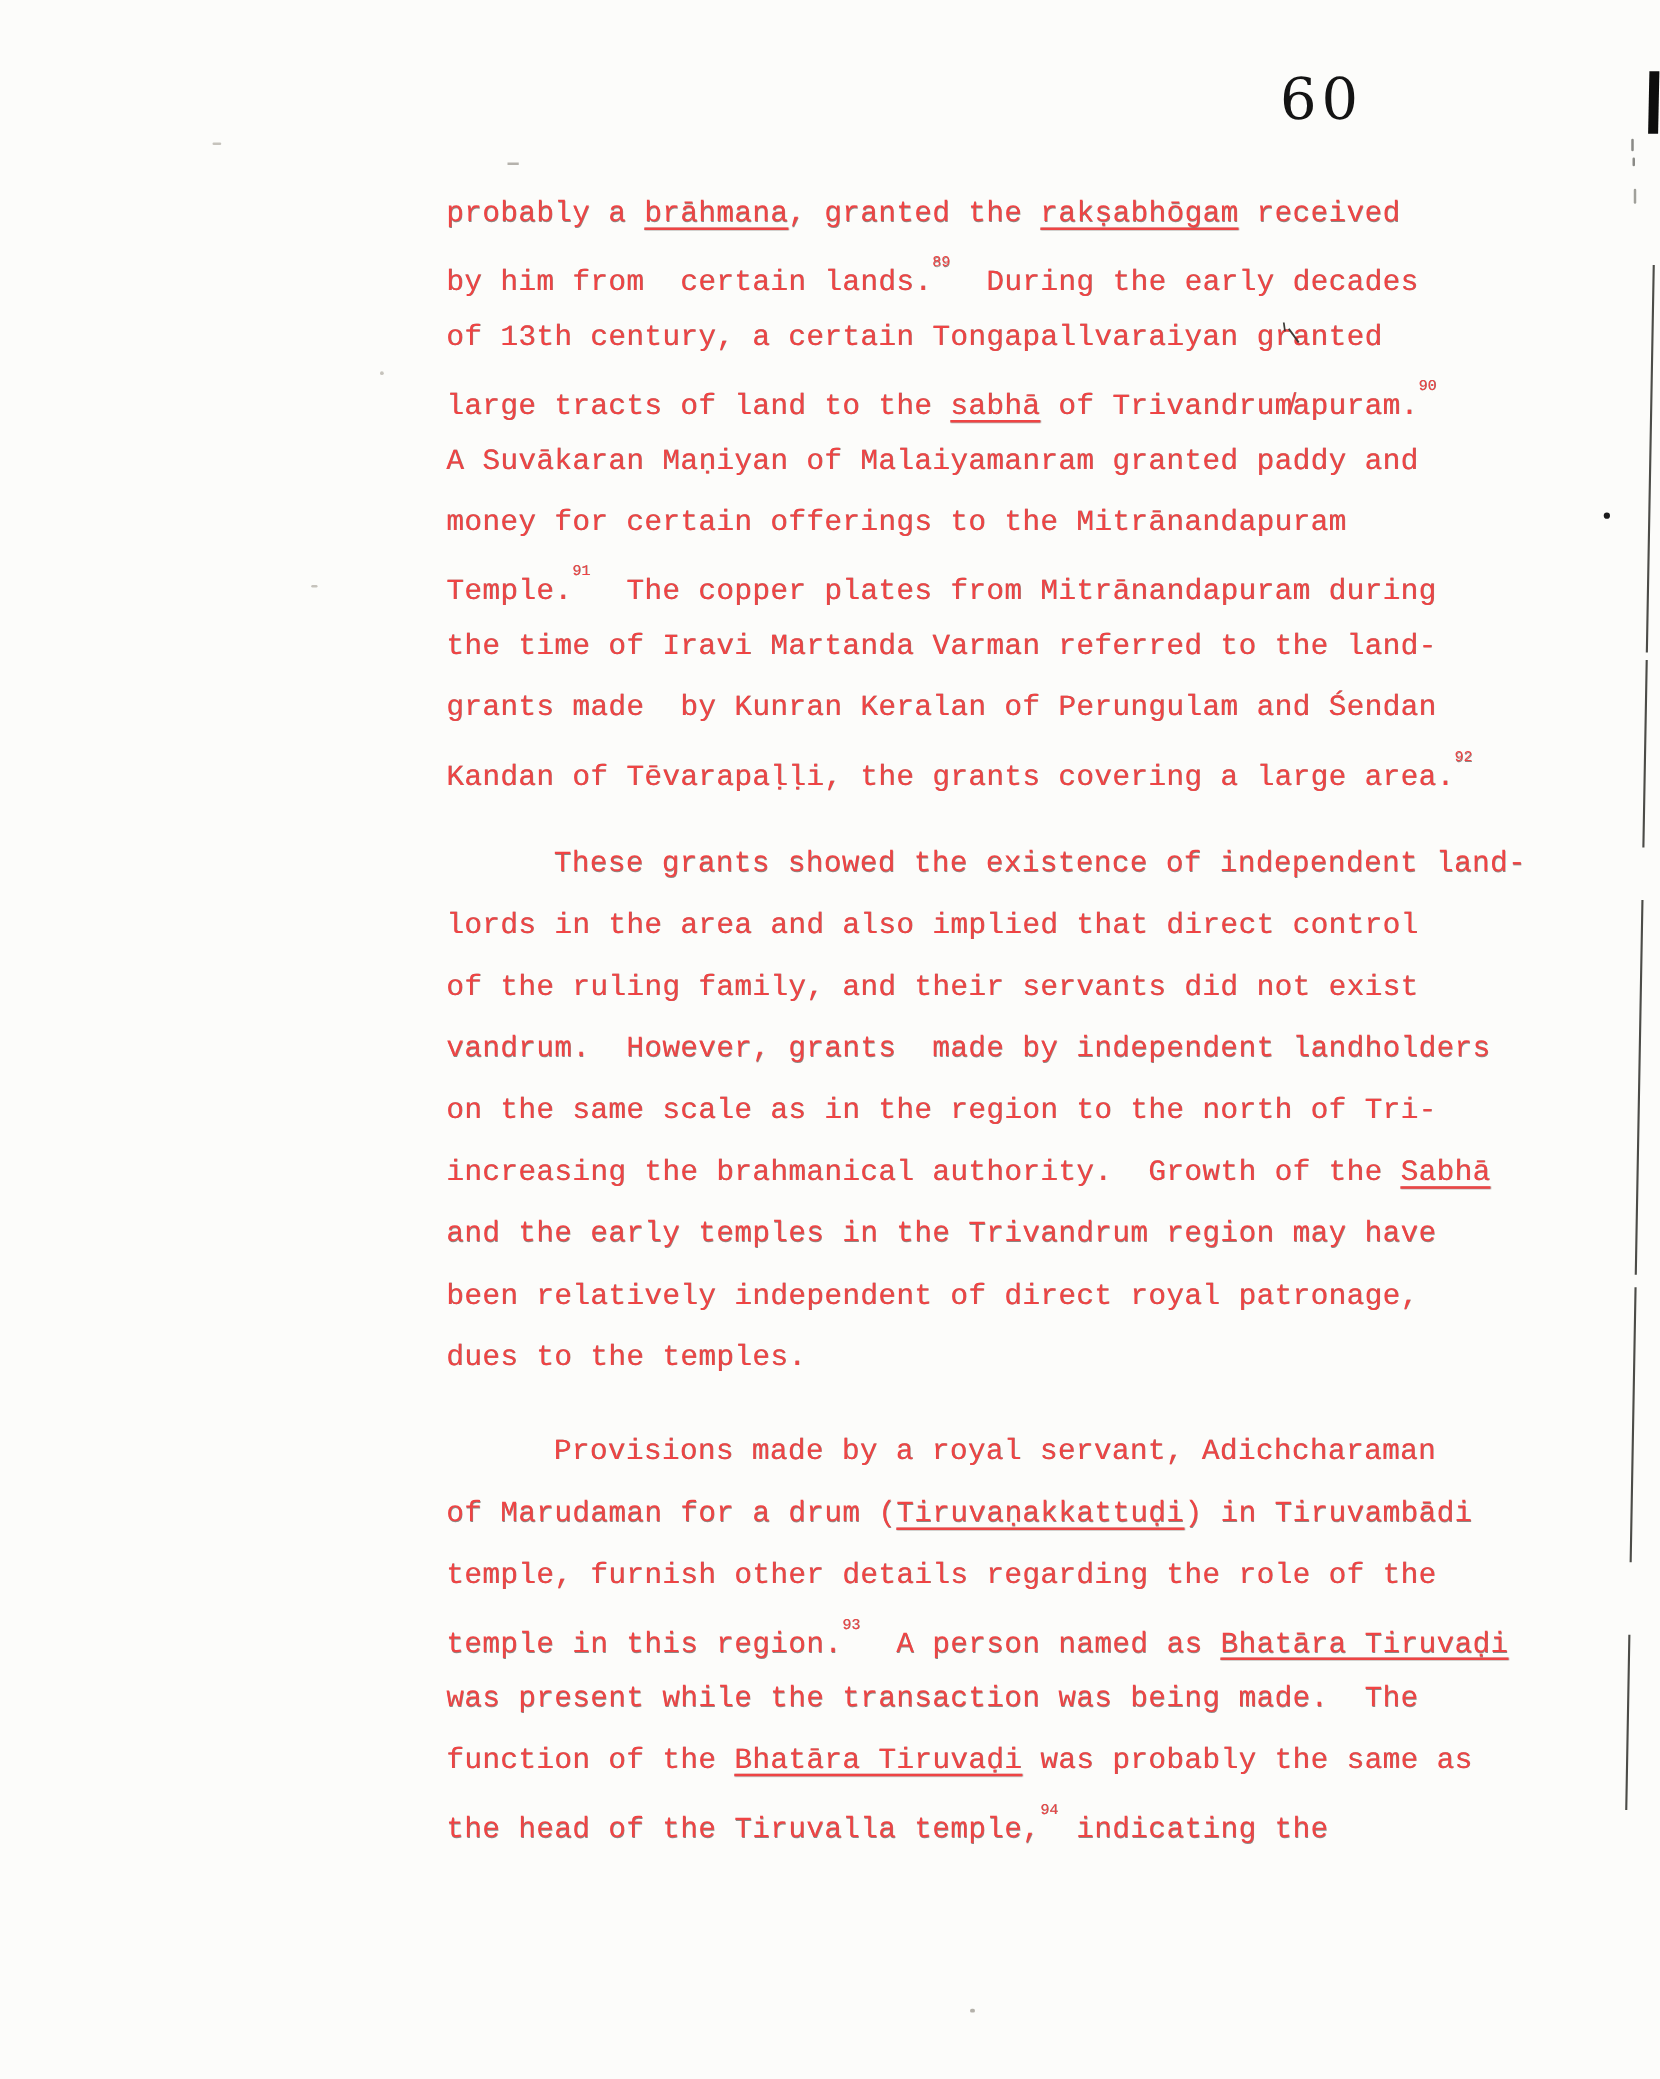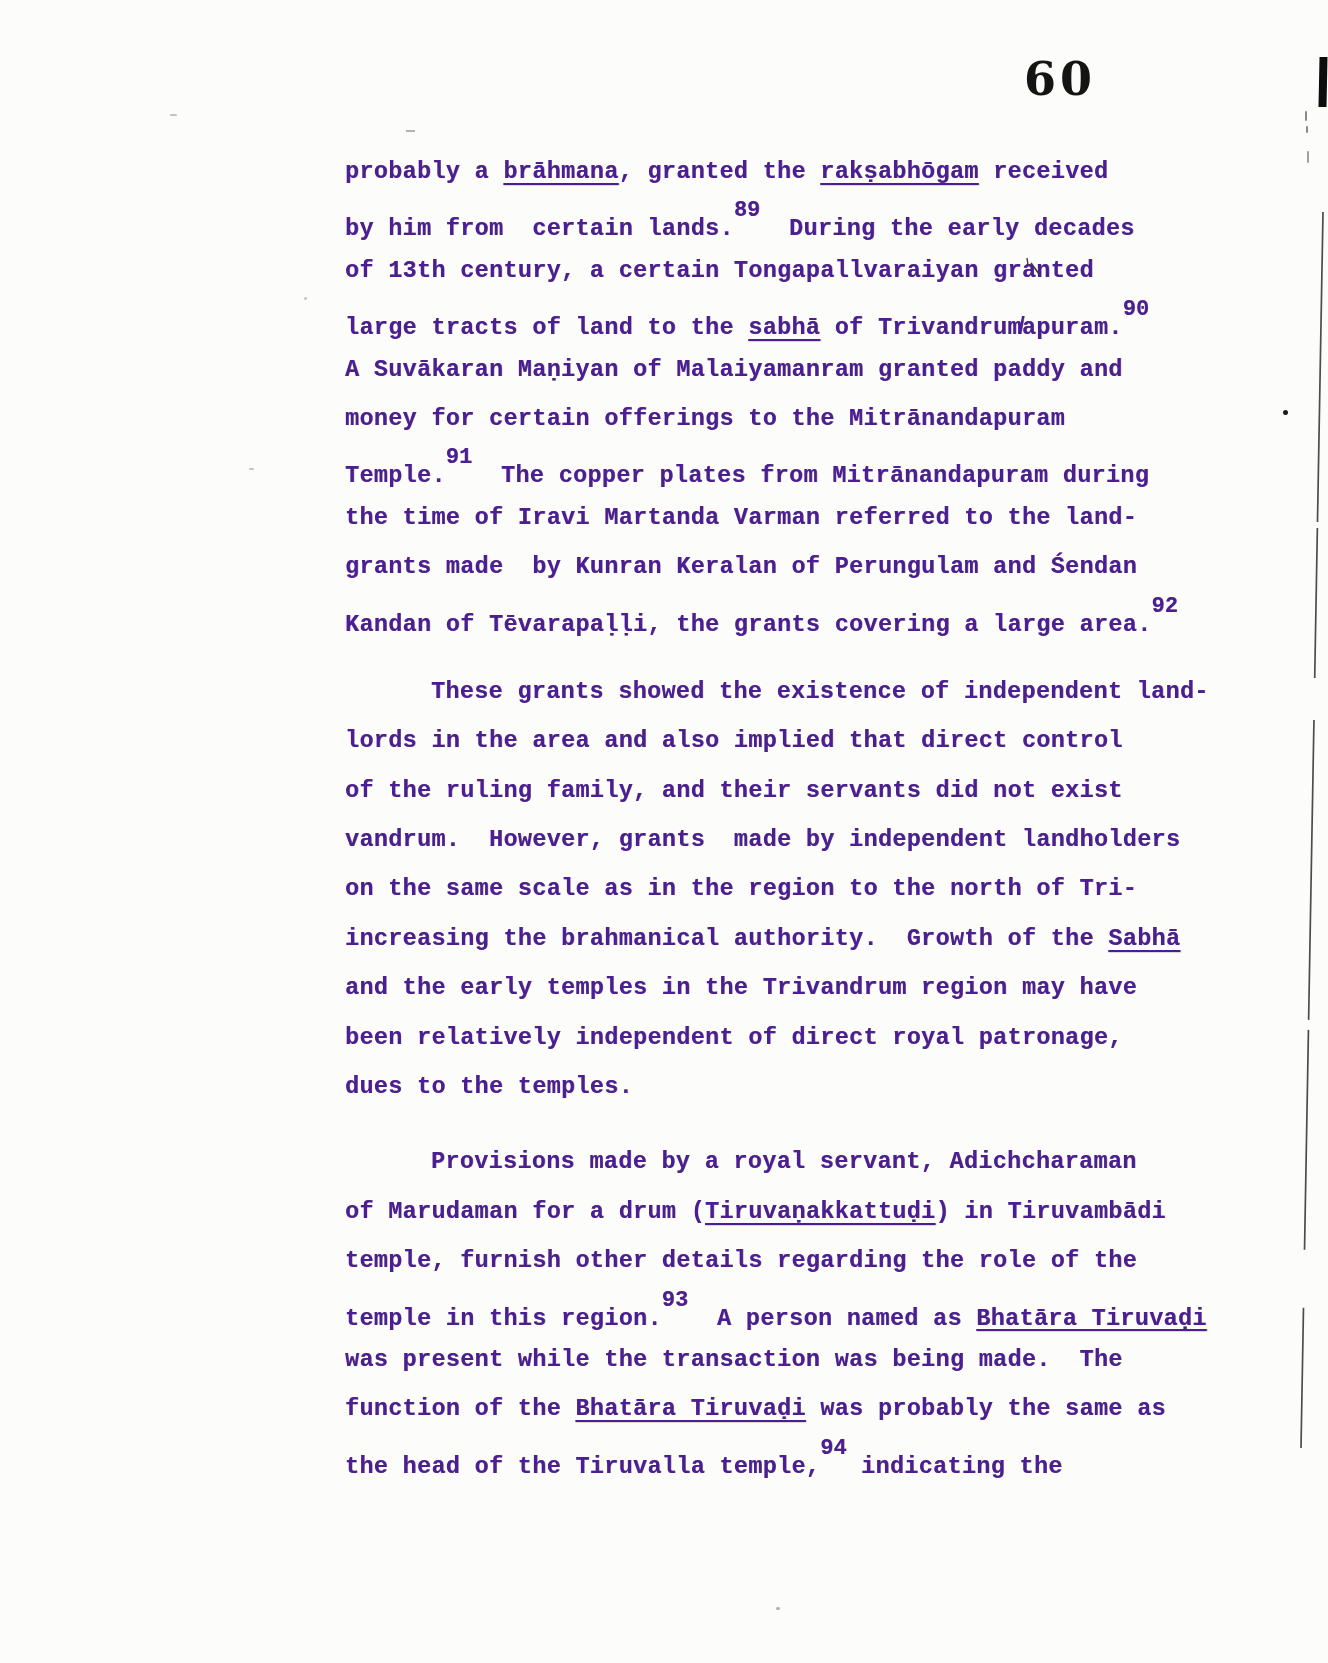--- a/index.html
+++ b/index.html
@@ -5,21 +5,21 @@
   html,body{margin:0;padding:0;}
   body{
     width:1328px;height:1663px;
     background:#fcfcfa;
     overflow:hidden;
     position:relative;
     font-family:"Liberation Mono","DejaVu Sans Mono",monospace;
   }
   #page{
     position:absolute;inset:0;
-    width:1328px;height:1651px;font-weight:bold;
+    width:1328px;height:1651px;
   }
   
   #page-number{
     position:absolute;
     left:1024px;top:52px;
     font-family:"DejaVu Serif","Liberation Serif",serif;
     font-size:46px;
     letter-spacing:4px;
     color:#141414;
   }
@@ -40,21 +40,21 @@
   .text-line.first-indent{padding-left:86px;}
   .u-term{
     text-decoration:underline;
     text-decoration-thickness:2px;
     text-underline-offset:5px;
     text-decoration-skip-ink:none;
   }
   .supref{
     position:relative;
     top:-10px;
-    font-size:22px;
+    font-size:12px;
     letter-spacing:0;
   }
   
   .artifact{position:absolute;}
   #corner-mark{
     left:1319px;top:57px;width:8px;height:50px;
     background:#0d0d0d;transform:rotate(1.2deg);
   }
   .tick{background:#8a8a86;width:2px;border-radius:1px;}
   #tick-1{left:1305px;top:111px;height:10px;}
@@ -73,21 +73,21 @@
   #stray-mark{left:1022px;top:255px;width:22px;height:22px;}
   #edge-line-svg{left:0;top:0;width:1328px;height:1663px;pointer-events:none;}
 </style>
 </head>
 <body style="background: rgb(252, 252, 250);">
 
 <div id="page">
 
   <div id="page-number">60</div>
 
-  <div id="doc-text" style="color: #4c1d95;">
+  <div id="doc-text" style="color: #ef4444; margin-left: 12px;">
       <div class="paragraph">
         <div class="text-line"><span>probably a </span><span class="u-term">brāhmana</span><span>, granted the </span><span class="u-term">rakṣabhōgam</span><span> received</span></div>
         <div class="text-line"><span>by him from  certain lands.</span><sup class="supref">89</sup><span>  During the early decades</span></div>
         <div class="text-line"><span>of 13th century, a certain Tongapallvaraiyan granted</span></div>
         <div class="text-line"><span>large tracts of land to the </span><span class="u-term">sabhā</span><span> of Trivandrum̸apuram.</span><sup class="supref">90</sup></div>
         <div class="text-line"><span>A Suvākaran Maṇiyan of Malaiyamanram granted paddy and</span></div>
         <div class="text-line"><span>money for certain offerings to the Mitrānandapuram</span></div>
         <div class="text-line"><span>Temple.</span><sup class="supref">91</sup><span>  The copper plates from Mitrānandapuram during</span></div>
         <div class="text-line"><span>the time of Iravi Martanda Varman referred to the land-</span></div>
         <div class="text-line"><span>grants made  by Kunran Keralan of Perungulam and Śendan</span></div>

